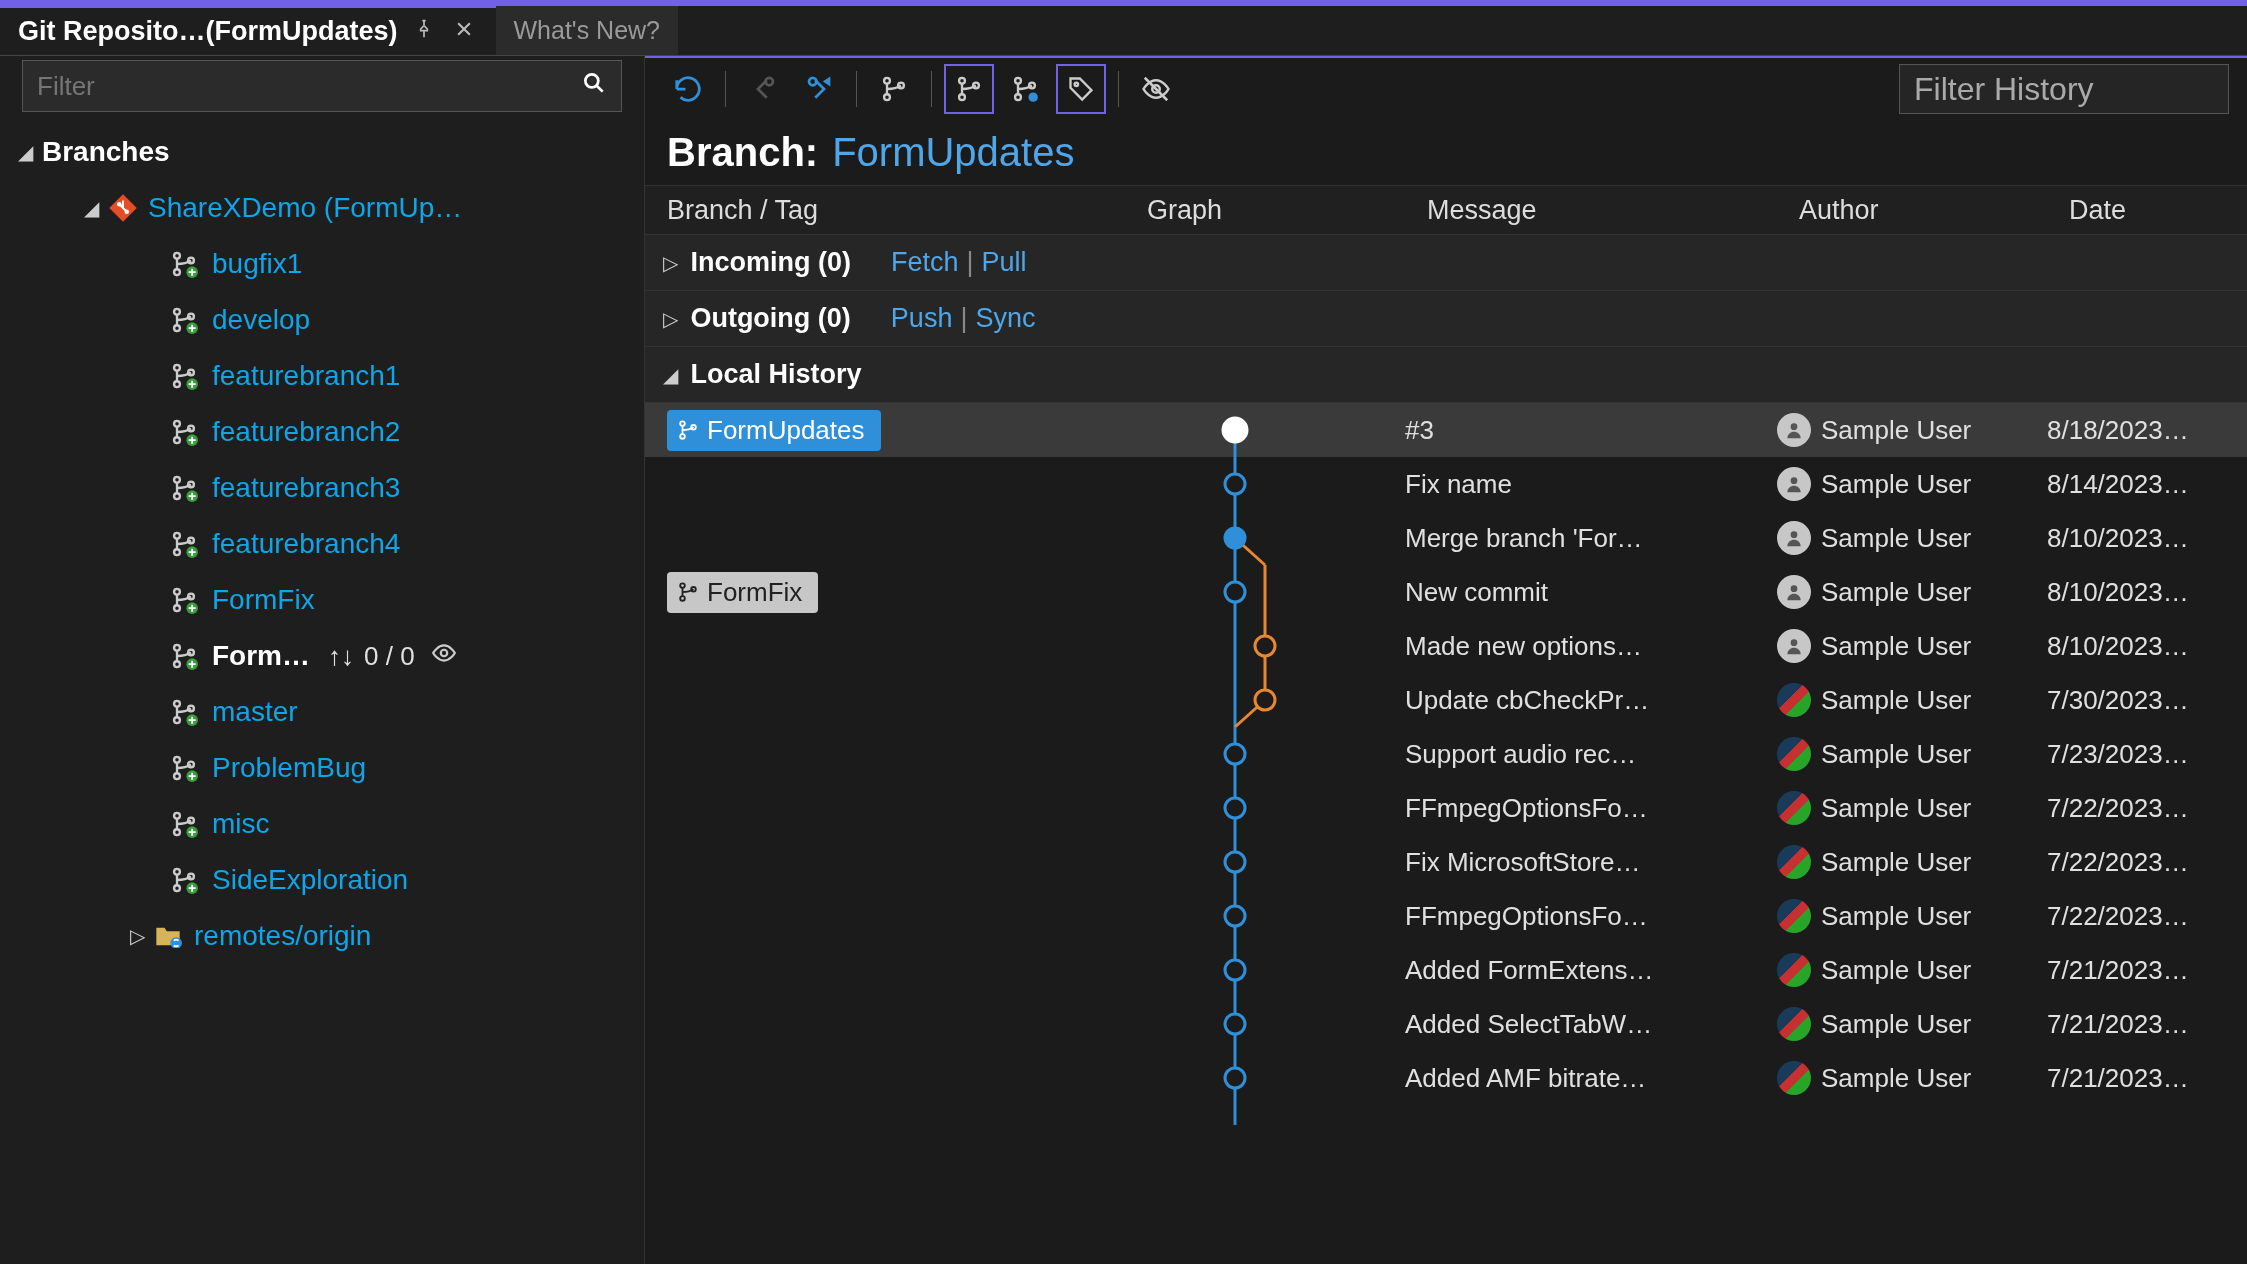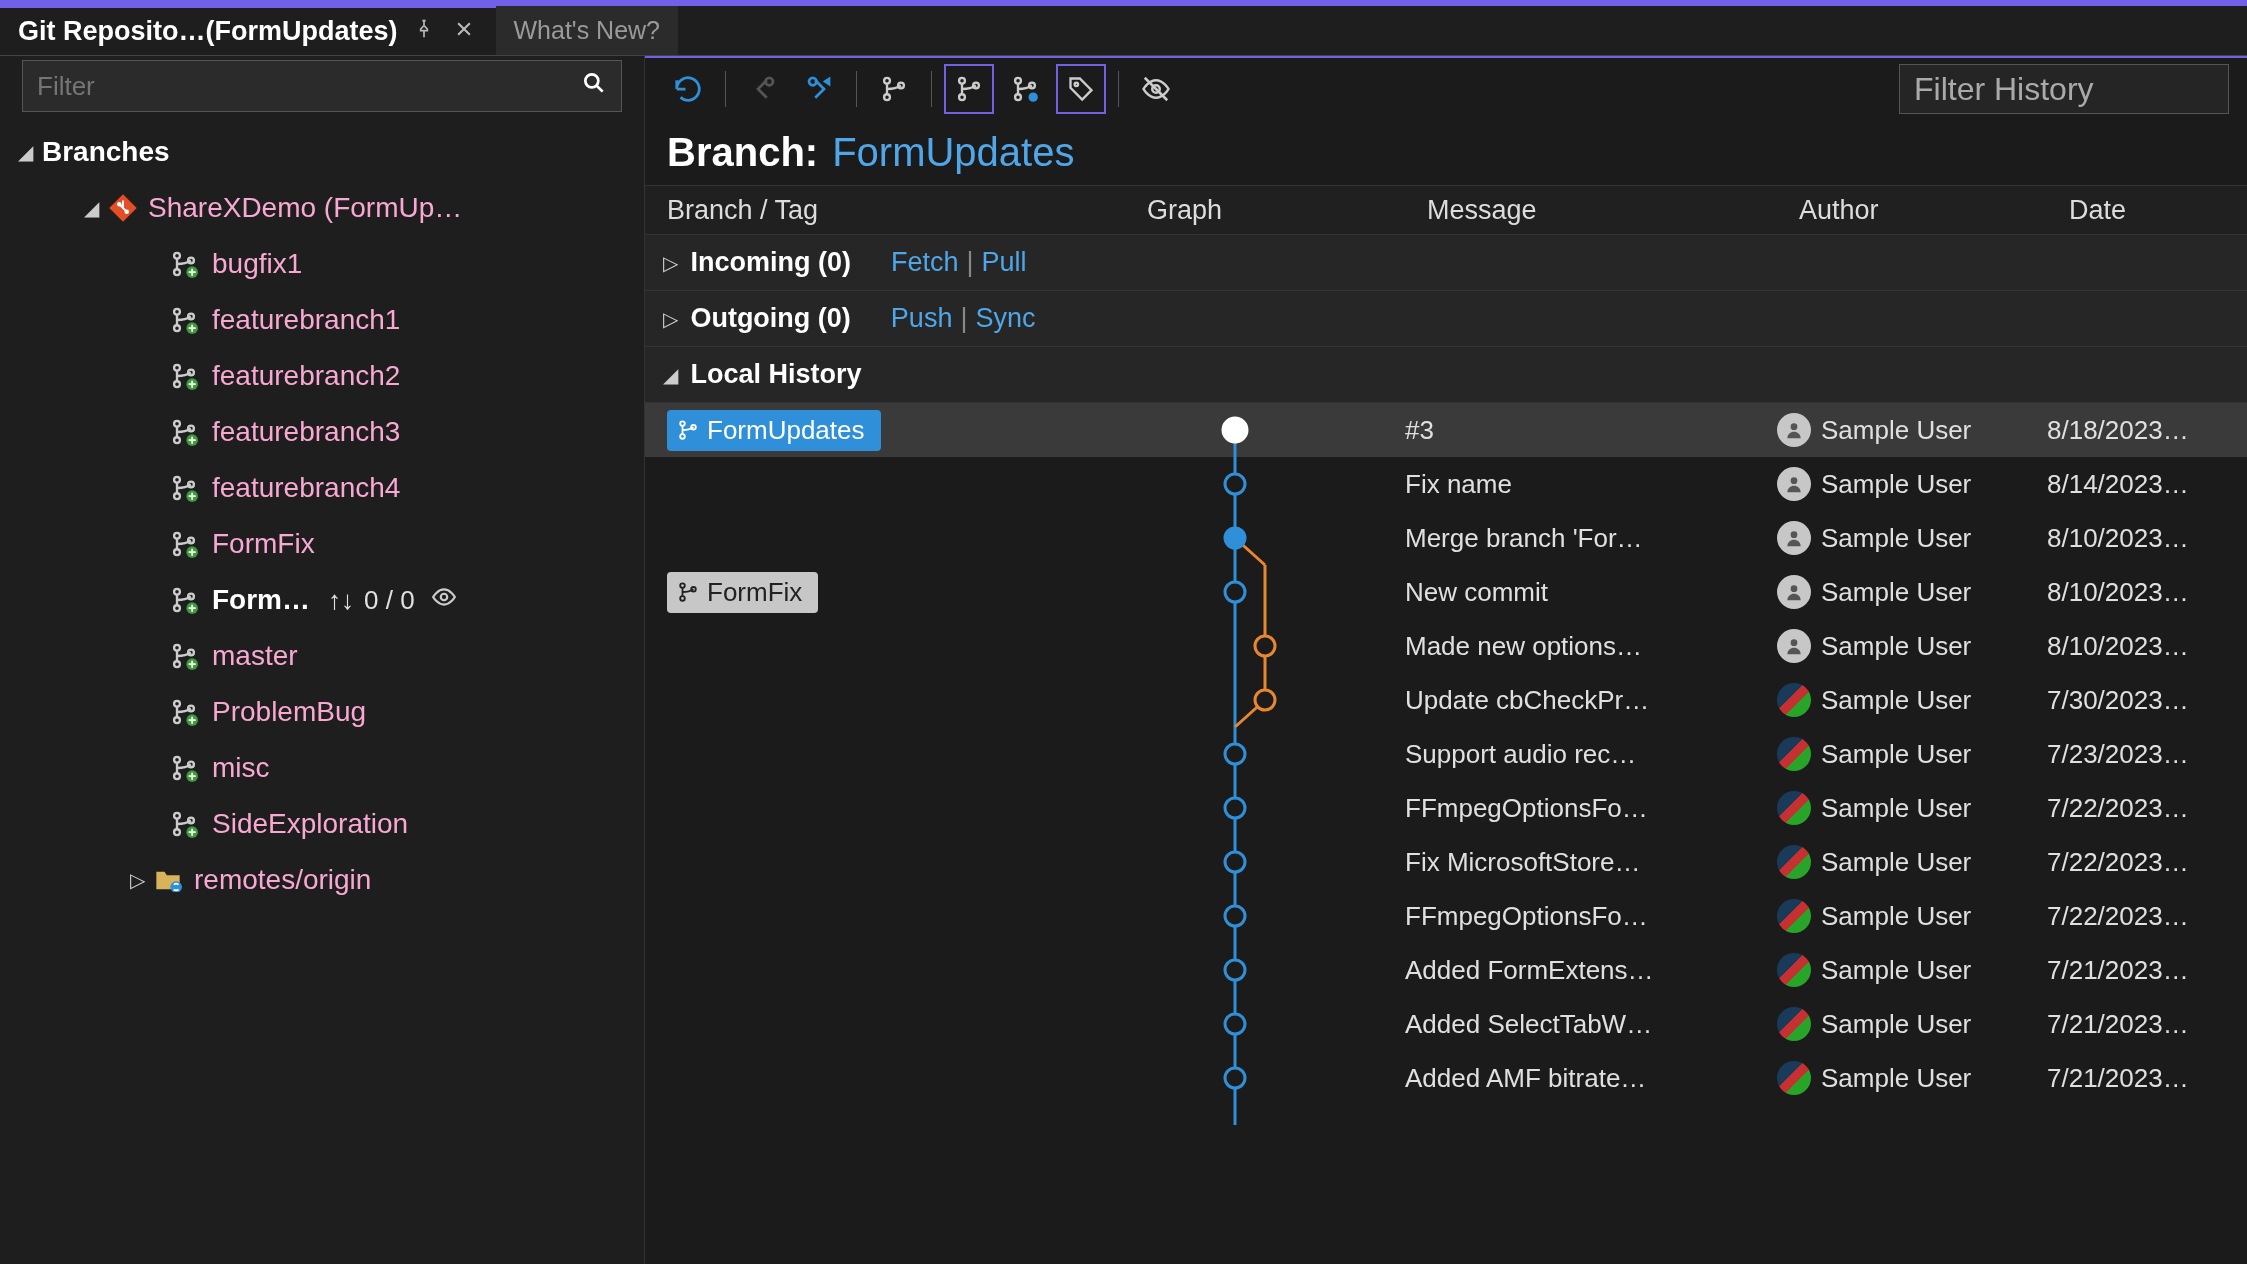--- a/index.html
+++ b/index.html
@@ -20,21 +20,21 @@
 .sidebar-title { font-size: 28px; font-weight: 600; color: #fff; flex: 1; white-space: nowrap; overflow: hidden; text-overflow: ellipsis; }
 .sidebar-collapse { color: #bbb; font-size: 26px; cursor: pointer; padding: 4px 8px; }
 
 .filter-box { margin: 4px 22px 12px 22px; height: 52px; border: 1px solid #555; background: #2b2b2b; display: flex; align-items: center; padding: 16px 14px; }
 .filter-box input { flex: 1; background: transparent; border: none; color: #ddd; font-size: 26px; outline: none; }
 .filter-box .searchglyph { color: #fff; font-size: 26px; }
 
 .tree { flex: 1; overflow: auto; padding-bottom: 20px; }
 .tree-row { display: flex; align-items: center; height: 56px; padding-left: 18px; cursor: pointer; white-space: nowrap; }
 .tree-caret { width: 24px; color: #ccc; font-size: 20px; }
-.tree-label { font-size: 28px; color: #f9a8d4; }
+.tree-label { font-size: 28px; color: #0ea5e9; }
 .tree-label.bold { font-weight: 700; color: #fff; }
 .tree-indent-1 { padding-left: 84px; }
 .tree-indent-2 { padding-left: 170px; }
 .branch-ico { margin-right: 14px; display: inline-flex; }
 .branch-status { margin-left: 18px; color: #e0e0e0; font-size: 26px; display: flex; align-items: center; gap: 10px; }
 .eye { font-size: 24px; margin-left: 16px; }
 .gitrepo-ico { display:inline-flex; margin-right:10px;}
 .folder-ico { display:inline-flex; margin-right:12px; }
 
 .content { flex: 1; display: flex; flex-direction: column; background: #1b1b1b; min-width: 0; }
@@ -158,20 +158,33 @@
             <span class="branch-ico">
               <svg width="28" height="28" viewBox="0 0 24 24" fill="none" stroke="#ccc" stroke-width="2">
                 <circle cx="6" cy="5" r="2.5"></circle>
                 <circle cx="6" cy="19" r="2.5"></circle>
                 <circle cx="18" cy="9" r="2.5"></circle>
                 <path d="M6 7.5v9M6 12c6 0 9-1 12-3"></path>
                 <circle cx="19" cy="19" r="5" fill="#3a9c3a" stroke="none"></circle>
                 <path d="M19 16v6M16 19h6" stroke="#fff" stroke-width="1.5"></path>
               </svg>
             </span>
+            <span class="tree-label">develop</span>
+          </div>
+          <div class="tree-row tree-indent-2">
+            <span class="branch-ico">
+              <svg width="28" height="28" viewBox="0 0 24 24" fill="none" stroke="#ccc" stroke-width="2">
+                <circle cx="6" cy="5" r="2.5"></circle>
+                <circle cx="6" cy="19" r="2.5"></circle>
+                <circle cx="18" cy="9" r="2.5"></circle>
+                <path d="M6 7.5v9M6 12c6 0 9-1 12-3"></path>
+                <circle cx="19" cy="19" r="5" fill="#3a9c3a" stroke="none"></circle>
+                <path d="M19 16v6M16 19h6" stroke="#fff" stroke-width="1.5"></path>
+              </svg>
+            </span>
             <span class="tree-label">featurebranch1</span>
           </div>
           <div class="tree-row tree-indent-2">
             <span class="branch-ico">
               <svg width="28" height="28" viewBox="0 0 24 24" fill="none" stroke="#ccc" stroke-width="2">
                 <circle cx="6" cy="5" r="2.5"></circle>
                 <circle cx="6" cy="19" r="2.5"></circle>
                 <circle cx="18" cy="9" r="2.5"></circle>
                 <path d="M6 7.5v9M6 12c6 0 9-1 12-3"></path>
                 <circle cx="19" cy="19" r="5" fill="#3a9c3a" stroke="none"></circle>

